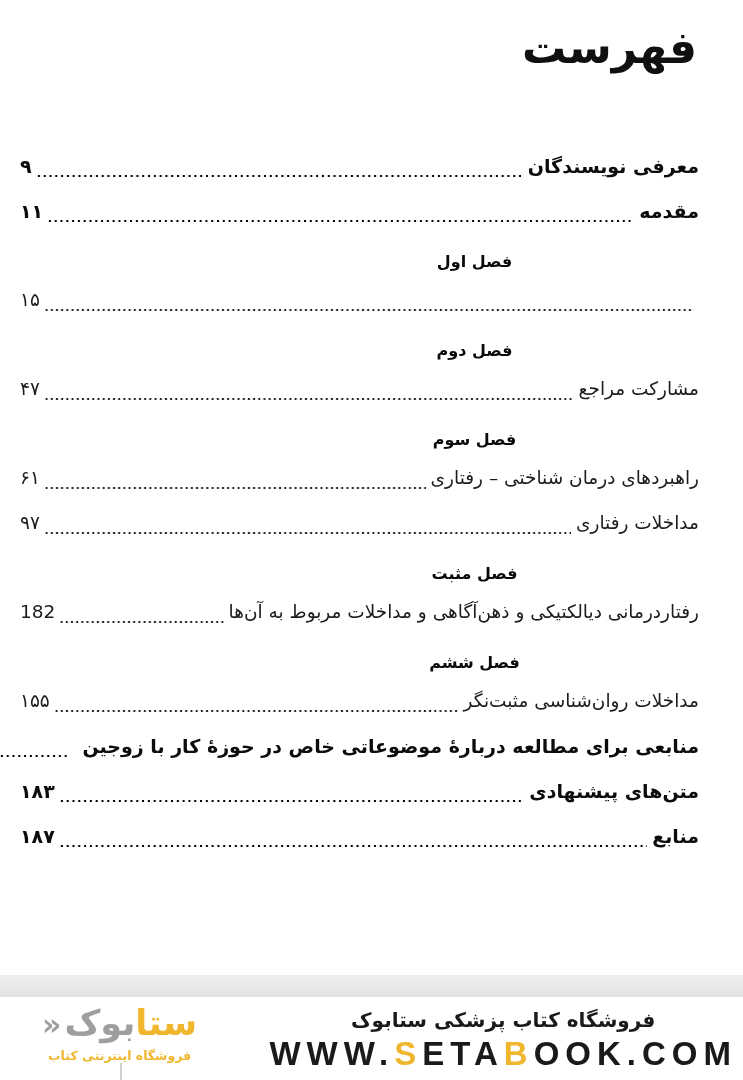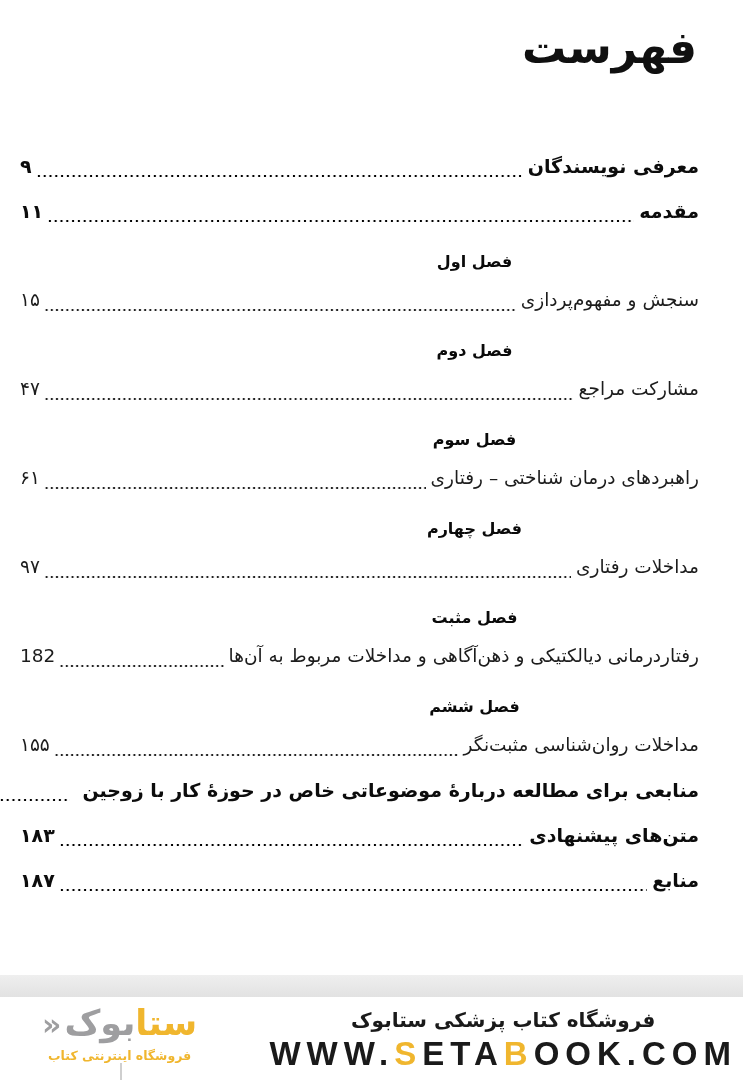--- a/index.html
+++ b/index.html
@@ -151,42 +151,40 @@
 
   <div class="row bold">
     <span class="t">مقدمه</span>
     <span class="leader"></span>
     <span class="p">۱۱</span>
   </div>
 
   <div class="chapter">فصل اول</div>
 
   <div class="row">
-    <span class="t">سنجش و مفهوم‌پردازی</span>
     <span class="leader"></span>
     <span class="p">۱۵</span>
   </div>
 
   <div class="chapter">فصل دوم</div>
 
   <div class="row">
     <span class="t">مشارکت مراجع</span>
     <span class="leader"></span>
     <span class="p">۴۷</span>
   </div>
 
   <div class="chapter">فصل سوم</div>
 
   <div class="row">
     <span class="t">راهبردهای درمان شناختی – رفتاری</span>
     <span class="leader"></span>
     <span class="p">۶۱</span>
   </div>
 
-  <div class="chapter">فصل چهارم</div>
 
   <div class="row">
     <span class="t">مداخلات رفتاری</span>
     <span class="leader"></span>
     <span class="p">۹۷</span>
   </div>
 
   <div class="chapter">فصل مثبت</div>
 
   <div class="row">

